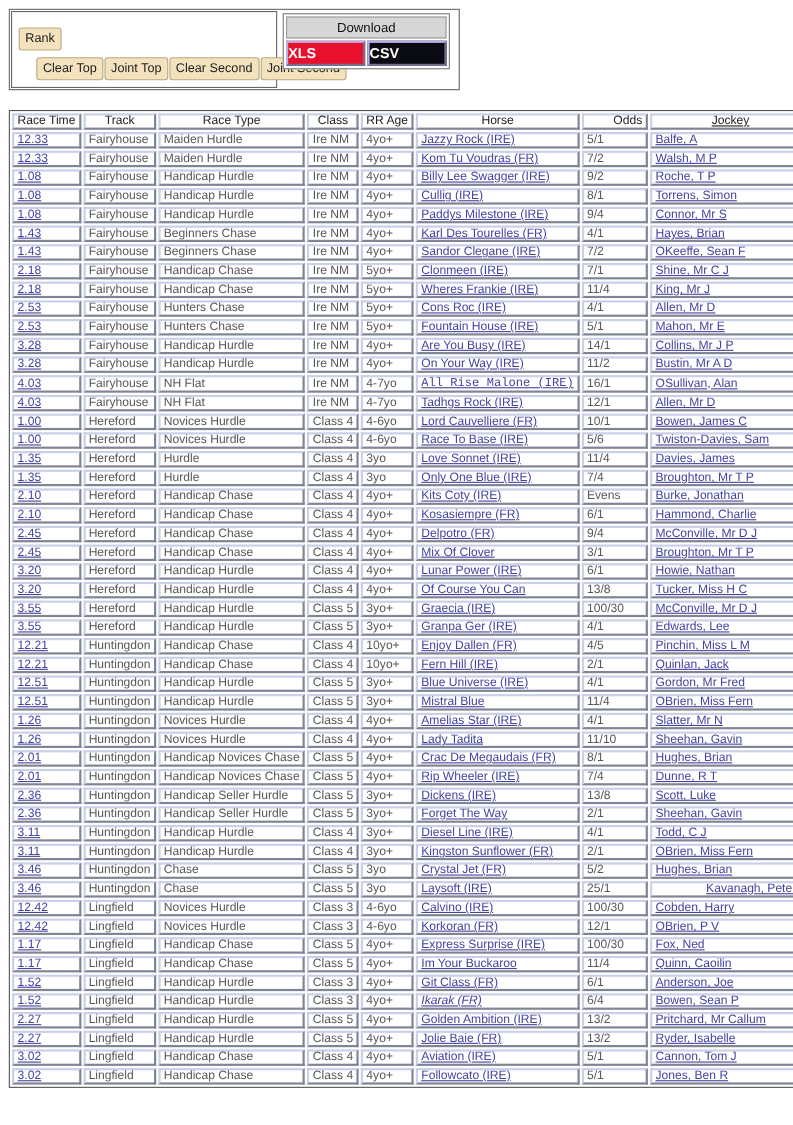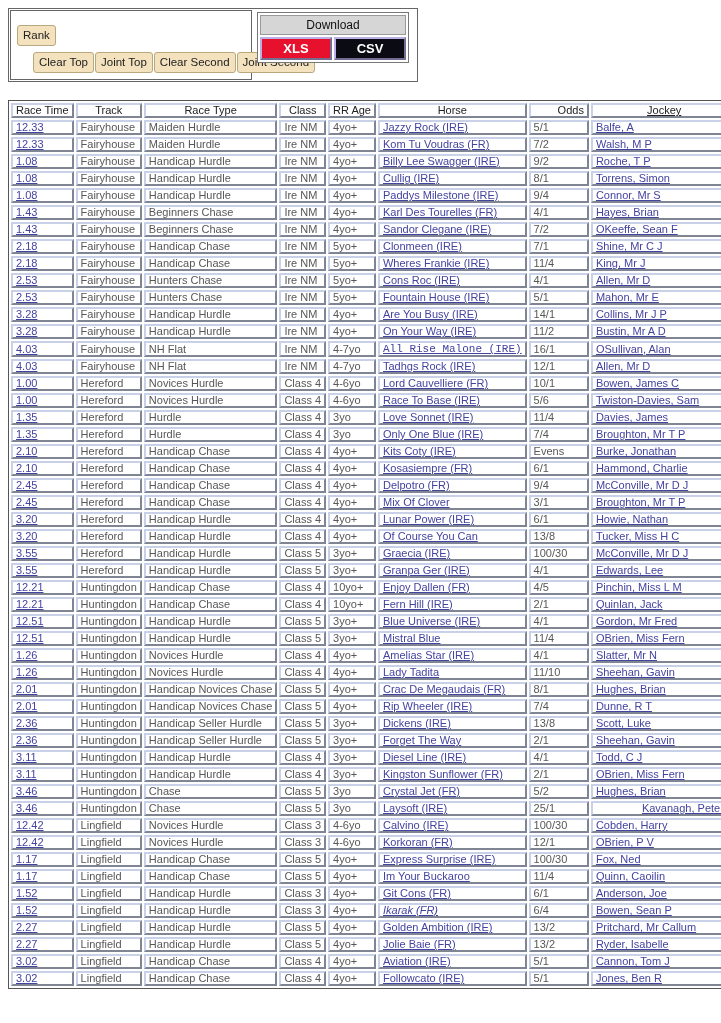--- a/index.html
+++ b/index.html
@@ -11,21 +11,21 @@
   .criteria-box { border:1px solid #666; margin:1px; width:242px; padding:4px 6px 6px 6px; font-size:12px; line-height:16px; color:#333; box-sizing:border-box; }
   .criteria-box b { color:#111; }
   .btn { display:inline-block; font-size:11.5px; color:#222; background:#f3e2bd; border:1px solid #b8a87e; border-radius:3px; padding:1px 5px 2px 5px; cursor:pointer; }
   .btn-row { margin-top:6px; white-space:nowrap;padding-left:16px; }
   .btn-row .btn { margin-right:1px; }
   .rank-row { margin-top:10px; }
 
   .download-area { margin:3px 0 0 4px; }
   .dl-table { border-collapse:separate; border-spacing:2px; border:1px solid #777; background:#fff; width:152px; }
   .dl-header { background:#d6d6d6; border:1px solid #999; text-align:center; font-size:12px; padding:2px 0; color:#111; }
-  .dl-btn { width:50%; text-align:center; font-size:13px; font-weight:bold; color:#fff; border:2px outset #b9aee6; padding:2px 0; cursor:pointer; }
+  .dl-btn { width:50%; font-size:13px; font-weight:bold; color:#fff; border:2px outset #b9aee6; padding:2px 0; cursor:pointer; }
 
   
   .results-wrap { margin-top:18px; }
   table.results { border-collapse:separate; border-spacing:2px; border:1px solid #555; background:#fff; }
   table.results th, table.results td {
     border:2px outset #c9d1e8; background:#fff; padding:0 3px;
     font-size:11px; line-height:11px; white-space:nowrap; height:11px;
   }
   table.results th { font-weight:normal; text-align:center; color:#222; }
   table.results td { color:#575757; text-align:left; }
@@ -570,21 +570,21 @@
             <td>11/4</td>
             <td><a class="lnk" style="color: rgb(67, 67, 160);">Quinn, Caoilin</a></td>
             <td><a class="lnk" style="color: rgb(67, 67, 160);">Moore, Gary and Josh</a></td>
           </tr>
           <tr>
             <td><a class="lnk" style="color: rgb(67, 67, 160);">1.52</a></td>
             <td>Lingfield</td>
             <td>Handicap Hurdle</td>
             <td>Class 3</td>
             <td>4yo+</td>
-            <td><a class="lnk" style="color: rgb(67, 67, 160);">Git Cons (FR)</a></td>
+            <td><a class="lnk" style="color: rgb(67, 67, 160);">Git Class (FR)</a></td>
             <td>6/1</td>
             <td><a class="lnk" style="color: rgb(67, 67, 160);">Anderson, Joe</a></td>
             <td><a class="lnk" style="color: rgb(67, 67, 160);">Snowden, Jamie</a></td>
           </tr>
           <tr>
             <td><a class="lnk" style="color: rgb(67, 67, 160);">1.52</a></td>
             <td>Lingfield</td>
             <td>Handicap Hurdle</td>
             <td>Class 3</td>
             <td>4yo+</td>

